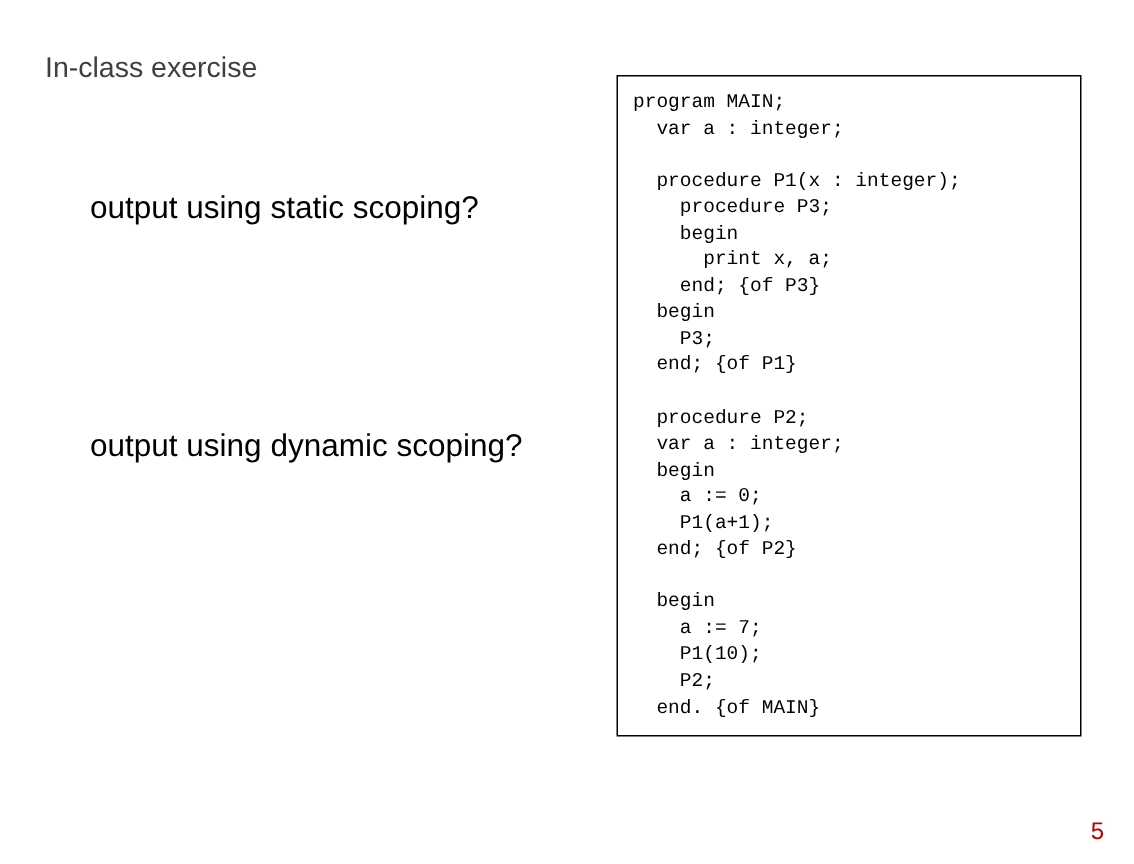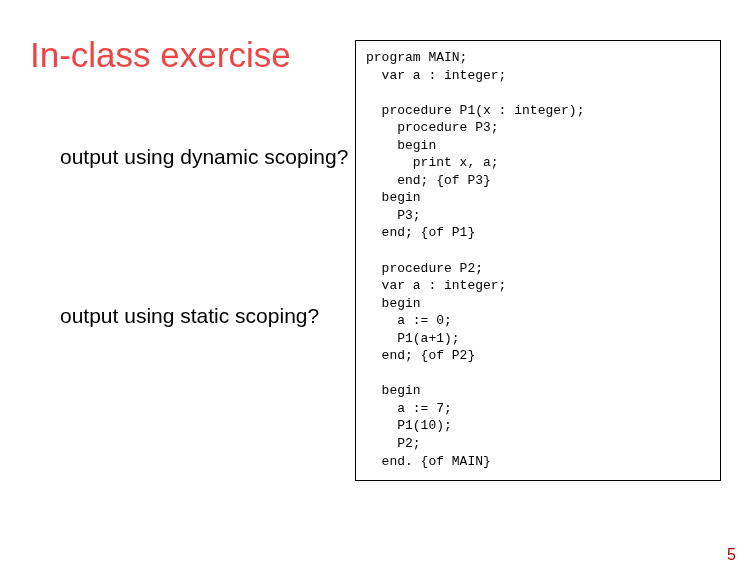--- a/index.html
+++ b/index.html
@@ -13,22 +13,22 @@
       background: #ffffff;
       font-family: Arial, Helvetica, sans-serif;
       position: relative;
     }
     .slide {
       padding: 35px 30px 20px 30px;
       height: 100%;
       position: relative;
     }
     .title {
-      color: #ef4444;
-      font-size: 35px;
+      color: #404040;
+      font-size: 19px;
       font-weight: normal;
       margin-bottom: 20px;
     }
     .content-area {
       display: flex;
       gap: 20px;
     }
     .left-col {
       flex: 1;
       padding-top: 50px;
@@ -40,43 +40,43 @@
       margin-bottom: 135px;
     }
     .code-box {
       border: 1px solid #000;
       padding: 8px 10px 10px 10px;
       font-family: "Courier New", Courier, monospace;
       font-size: 13px;
       line-height: 1.35;
       white-space: pre;
       color: #000;
-      width: 366px;
+      width: 310px;
       position: absolute;
-      top: 40px;
+      top: 50px;
       right: 35px;
     }
     .page-number {
       position: absolute;
       bottom: 12px;
       right: 20px;
       color: #b10000;
       font-size: 16px;
     }
   </style>
 </head>
 <body>
 
 <div class="slide">
   <h1 class="title">In-class exercise</h1>
 
   <div class="content-area">
     <div class="left-col">
+      <div class="question">output using static scoping?</div>
       <div class="question">output using dynamic scoping?</div>
-      <div class="question">output using static scoping?</div>
     </div>
   </div>
 
   <div class="code-box">program MAIN;
   var a : integer;
 
   procedure P1(x : integer);
     procedure P3;
     begin
       print x, a;

